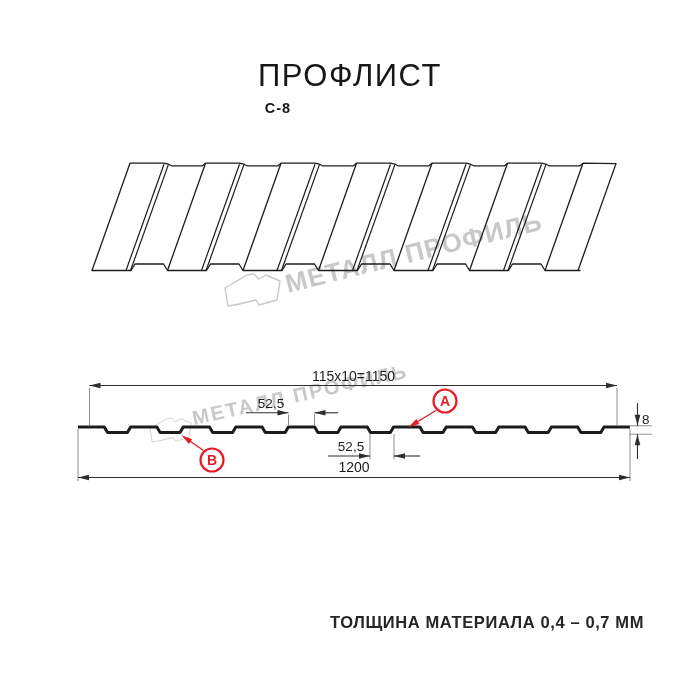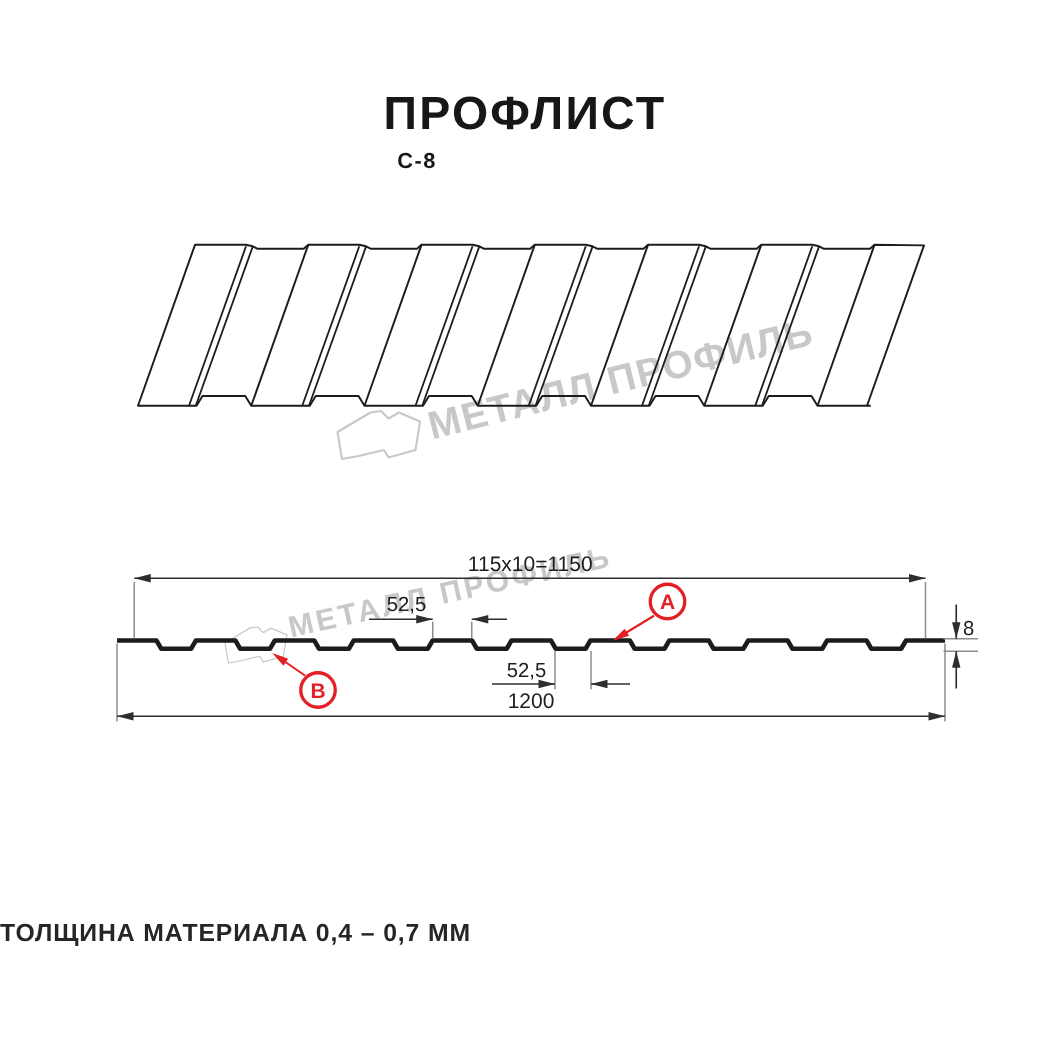--- a/index.html
+++ b/index.html
@@ -1,22 +1,22 @@
 <!DOCTYPE html>
 <html><head>
 <meta charset="utf-8">
 <style>
   html,body{margin:0;padding:0;}
   body{width:700px;height:700px;background:#ffffff;position:relative;overflow:hidden;
        font-family:"Liberation Sans", sans-serif;}
   .title{position:absolute;top:58px;left:0;width:700px;text-align:center;
-         font-size:31px;font-weight:700;letter-spacing:1.5px;color:#171717;}
+         font-size:31px;font-weight:400;letter-spacing:1.5px;color:#171717;}
   .subtitle{position:absolute;top:100px;left:0;width:556px;text-align:center;
          font-size:14.5px;font-weight:700;letter-spacing:1px;color:#171717;}
-  .footer{position:absolute;top:613px;left:0;width:644px;text-align:left;
+  .footer{position:absolute;top:613px;left:0;width:644px;text-align:right;
          font-size:16.5px;font-weight:700;letter-spacing:0.6px;color:#262626;}
   #art{position:absolute;left:0;top:0;}
   .art{fill:none;stroke:#1c1c1c;stroke-width:1.3px;stroke-linejoin:round;stroke-linecap:round;}
   .wmtext{fill:#c8c8c8;font-weight:700;}
   .wm-big{font-size:26px;letter-spacing:1px;}
   .wm-small{font-size:20px;letter-spacing:2px;}
   .wmlogo{fill:none;stroke:#c8c8c8;stroke-linejoin:round;}
   .dimtxt{fill:#1d1d1d;font-size:13.5px;}
   .dimtxt.big{font-size:14px;}
   .red-label{font-size:14px;font-weight:700;}

